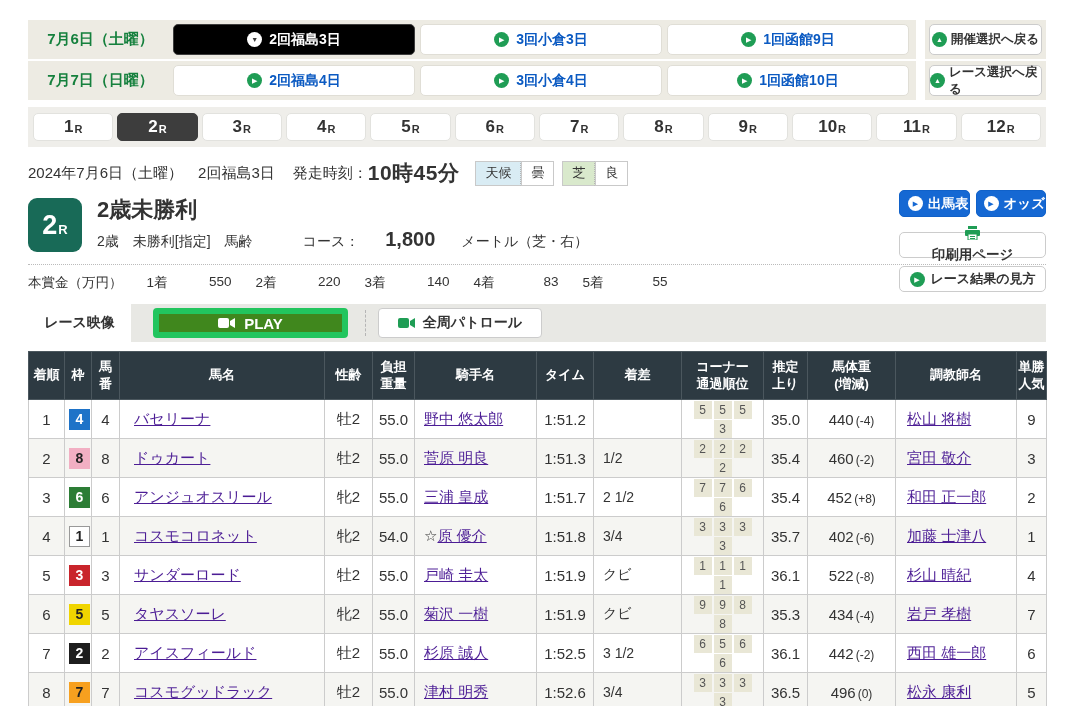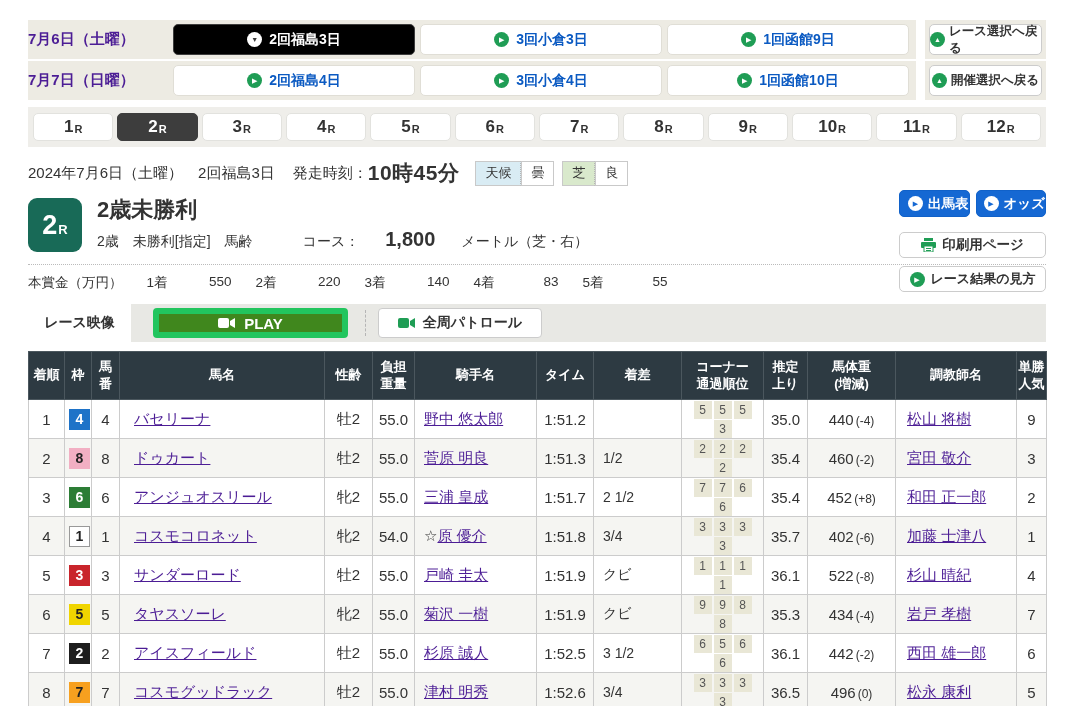--- a/index.html
+++ b/index.html
@@ -8,21 +8,21 @@
     width:1074px; height:706px; overflow:hidden;
     background:#fff; color:#333;
     font-family:"Liberation Sans","DejaVu Sans",sans-serif;
   }
   .page { position:relative; padding:0 28px; }
 
   
   .selector { margin-top:20px; display:flex; gap:9px; }
   .sel-left { flex:1; display:flex; flex-direction:column; gap:2px; }
   .sel-row { display:flex; align-items:center; background:#edebe3; height:39px; }
-  .sel-date { width:145px; text-align:left; font-weight:bold; font-size:15px; color:#4c1d95; }
+  .sel-date { width:145px; text-align:center; font-weight:bold; font-size:15px; color:#15803d; }
   .sel-btns { flex:1; display:flex; gap:5px; padding-right:7px; }
   .meeting-btn { flex:1; height:31px; background:#fff; border:1px solid #e0ded6; border-radius:5px;
     display:flex; align-items:center; justify-content:center; gap:7px;
     color:#0b5ac2; font-weight:bold; font-size:14px; cursor:pointer; }
   .meeting-btn.selected { background:#000000; border-color:#3d3d3d; color:#fff; }
   .sel-right { width:121px; display:flex; flex-direction:column; gap:2px; }
   .back-strip { flex:1; background:#edebe3; display:flex; align-items:center; justify-content:center; }
   .back-btn { width:113px; height:31px; background:#fff; border:1px solid #ccc; border-radius:5px;
     display:flex; align-items:center; justify-content:center; gap:4px;
     font-size:12.5px; font-weight:bold; color:#333; cursor:pointer; }
@@ -76,21 +76,21 @@
 
   
   .actions { position:absolute; right:28px; top:170px; width:147px; }
   .actions-row { display:flex; gap:6px; }
   .btn-blue { flex:1; height:27px; background:#1568d3; border:1px solid #1061c9; border-radius:5px;
     color:#fff; font-weight:bold; font-size:13.5px;
     display:flex; align-items:center; justify-content:flex-end; gap:5px; cursor:pointer; }
   .btn-white { width:100%; height:26px; background:#fff; border:1px solid #ccc; border-radius:5px;
     color:#333; font-weight:bold; font-size:13.5px;
     display:flex; align-items:center; justify-content:center; gap:6px; cursor:pointer; }
-  .btn-print { margin-top:15px; }
+  .btn-print { margin-top:15px;flex-direction:column; }
   .btn-guide { margin-top:8px; font-size:13px; }
 
   
   .video { margin-top:12px; height:38px; background:#e8e8e4; display:flex; align-items:center; }
   .video-label { width:103px; height:38px; background:#fff; display:flex; align-items:center;
     justify-content:center; font-weight:bold; font-size:14px; }
   .play-btn { margin-left:22px; width:195px; height:30px; background:#40871d; border:6px solid #22c55e;
     border-radius:4px; color:#fff; font-weight:bold; font-size:15px;
     display:flex; align-items:center; justify-content:center; gap:9px; cursor:pointer; }
   .vdiv { margin-left:17px; height:26px; border-left:1px dashed #b5b5b5; }
@@ -166,27 +166,27 @@
             <span class="cicon cgreen">▶</span>
             <span>1回函館10日</span>
           </div>
         </div>
       </div>
     </div>
     <div class="sel-right">
       <div class="back-strip">
         <div class="back-btn">
           <span class="cicon cgreen">▲</span>
-          <span>レース選択へ戻る</span>
+          <span>開催選択へ戻る</span>
         </div>
       </div>
       <div class="back-strip">
         <div class="back-btn">
           <span class="cicon cgreen">▲</span>
-          <span>開催選択へ戻る</span>
+          <span>レース選択へ戻る</span>
         </div>
       </div>
     </div>
   </div>
 
   <div class="tabs">
 
       <div class="tab">
         <span>1</span>
         <span class="r">R</span>

